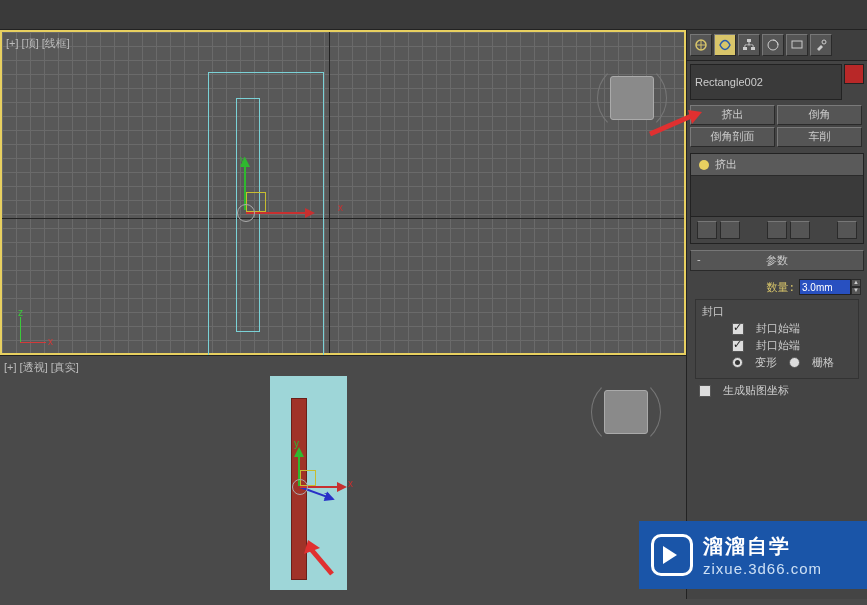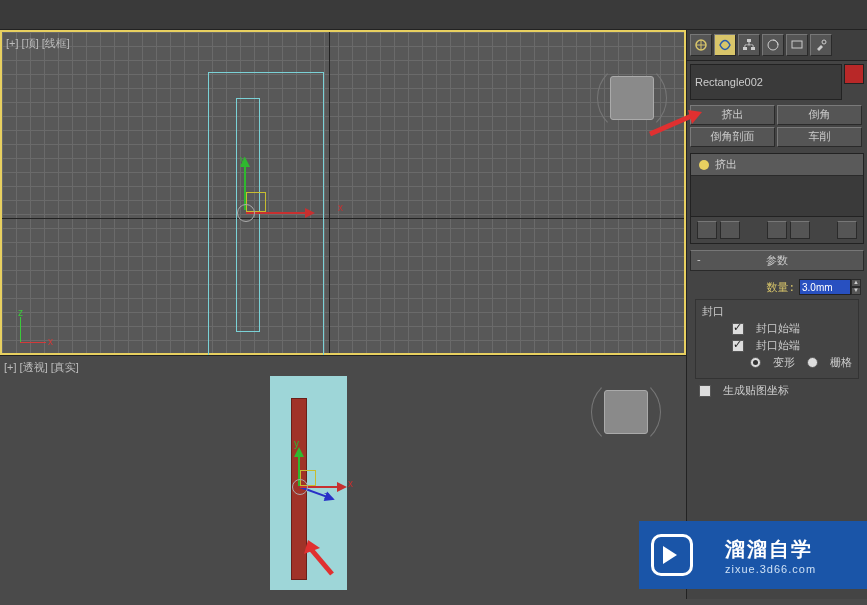--- a/index.html
+++ b/index.html
@@ -98,32 +98,32 @@
 .param-row { display:flex; align-items:center; justify-content:flex-end; gap:4px; margin:2px 0; }
 .param-row label { color:#d8c56a;font-family:Liberation Mono, monospace; }
 .spinner { display:flex; }
 .spinner input { width:52px; height:16px; background:#2850c0; color:#fff; border:1px solid #222; padding:0 2px; font-size:10px; }
 .spinner.plain input { background:#3a3a3a; color:#ccc; }
 .spinbtns { display:flex; flex-direction:column; }
 .spinbtns div { width:10px; height:8px; background:#555; border:1px solid #2a2a2a; font-size:6px; text-align:center; line-height:5px; color:#ccc; }
 
 .fieldset { border:1px solid #333; margin:4px 2px; padding:4px 6px 6px; position:relative; }
 .chk-row, .rad-row { display:flex; align-items:center; gap:12px; margin:2px 0 2px 30px; color:#ccc; }
-.rad-row { margin-left:12px; justify-content:flex-end; }
+.rad-row { margin-left:12px; justify-content:center; }
 .chk { width:12px; height:12px; background:#ddd; border:1px solid #555; position:relative; }
 .chk.checked::after { content:"✓"; position:absolute; top:-3px; left:0; color:#222; font-size:11px; }
 .rad { width:11px; height:11px; border:1px solid #555; border-radius:50%; background:#ddd; position:relative; }
 .rad.checked::after { content:""; position:absolute; inset:2px; background:#333; border-radius:50%; }
 
 .watermark { position:absolute; right:0; bottom:16px; width:228px; height:68px; background:#1a55a8; display:flex; align-items:center; gap:10px; padding:0 12px; }
 .watermark .play { width:42px; height:42px; border:3px solid #fff; border-radius:10px; display:flex; align-items:center; justify-content:center; }
 .watermark .play::after { content:""; border:9px solid transparent; border-left:14px solid #fff; margin-left:5px; }
-.watermark .txt { color:#fff;margin-left:22px; }
+.watermark .txt { color:#fff; }
 .watermark .big { font-size:20px; font-weight:bold; letter-spacing:2px; }
-.watermark .sm { font-size:11px; letter-spacing:1px; color:#cde0f5; }
+.watermark .sm { font-size:15px; letter-spacing:1px; color:#cde0f5; }
 </style>
 </head>
 <body>
 
 <div class="topbar"></div>
 
 <div class="main">
   <div class="viewports">
 
     <div class="vp vp-top">

